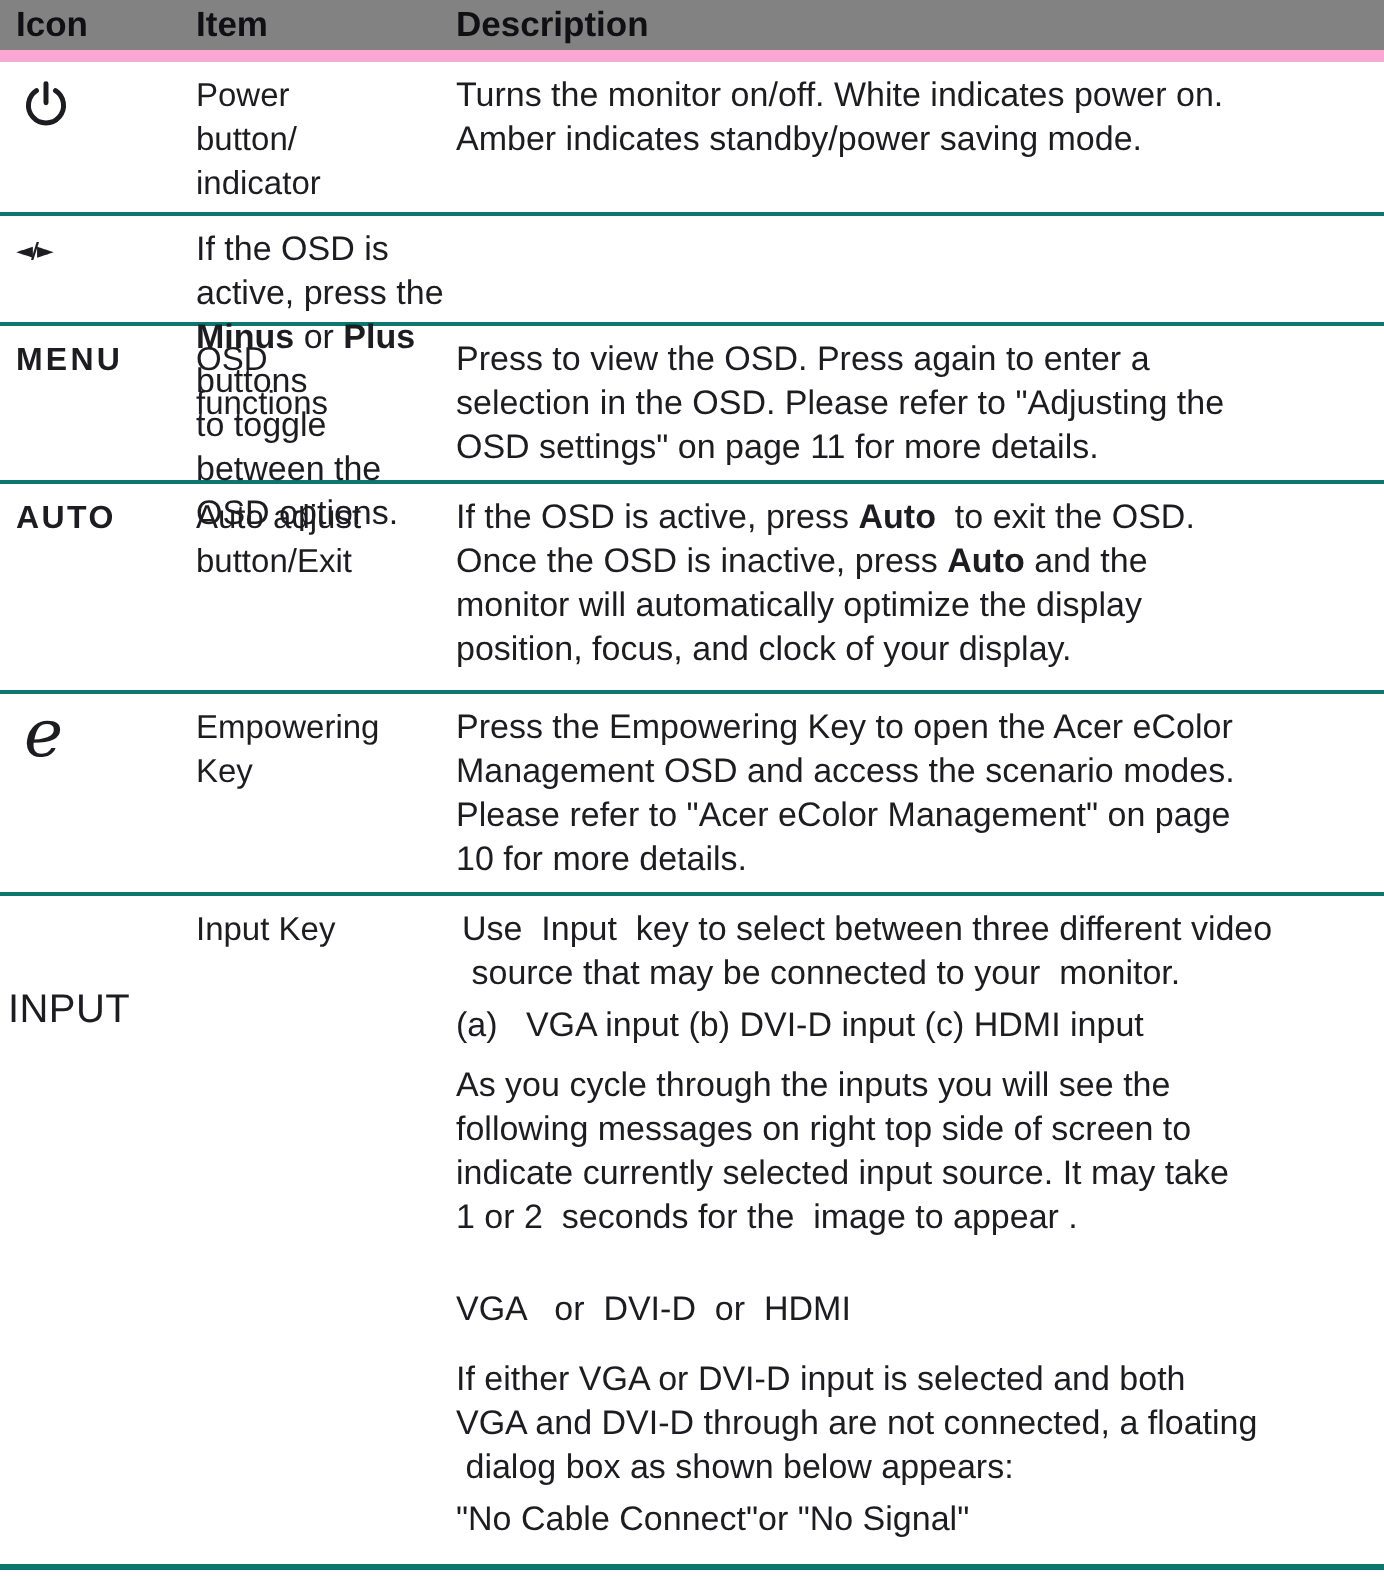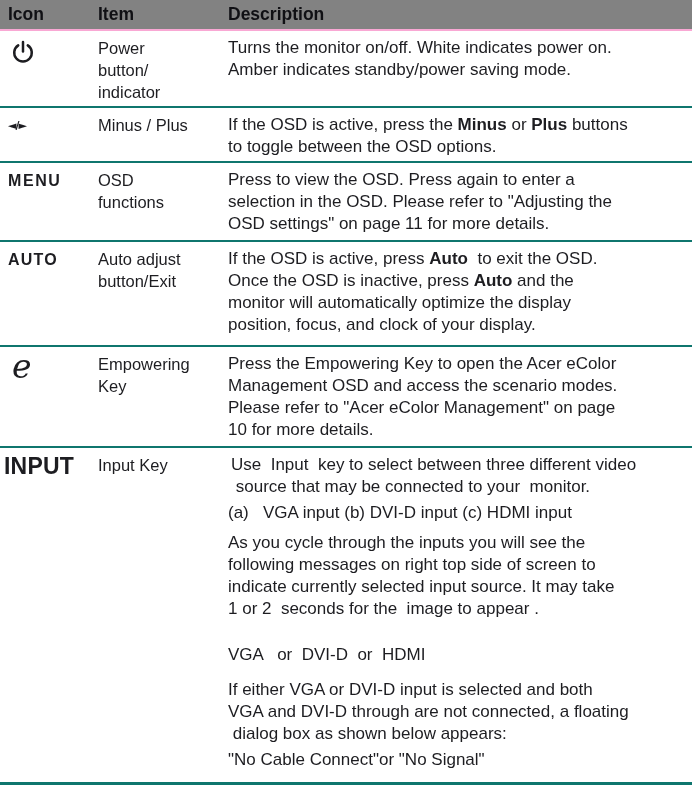--- a/index.html
+++ b/index.html
@@ -13,21 +13,21 @@
   }
   .grid {
     display:grid;
     grid-template-columns:90px 130px 1fr;
     padding:0 6px 0 8px;
     box-sizing:border-box;
   }
   .thead {
     height:31px;
     background:#828282;
-    border-bottom:2px solid #f9a8d4;
+    border-bottom:6px solid #f9a8d4;
     align-items:center;
     font-weight:bold;
     font-size:17.5px;
     color:#101014;
   }
   .trow {
     border-bottom:2px solid #0f766e;
     padding-top:6px;
     box-sizing:border-box;
     align-items:start;
@@ -36,21 +36,21 @@
   .pre { white-space:pre-wrap; }
   .item { font-size:16.5px; line-height:22px; }
   .desc { font-size:17px; line-height:22px; }
   .b { font-weight:bold; }
   .icon-cell { line-height:1; }
   .power-svg { margin-top:2px; margin-left:2px; }
   .icon-arrows { font-family:"DejaVu Sans", sans-serif; font-size:11px; font-weight:bold; padding-top:6px; letter-spacing:-1px; }
   .icon-menu  { font-size:16px; font-weight:600; letter-spacing:1.6px; padding-top:4px; }
   .icon-auto  { font-size:16px; font-weight:600; letter-spacing:1.2px; padding-top:4px; }
   .icon-e     { font-family:"DejaVu Serif", serif; font-style:italic; font-size:33px; line-height:28px; margin-left:4px; }
-  .icon-input { font-size:23px; font-weight:700; letter-spacing:0.2px; line-height:24px; margin-left:-4px; }
+  .icon-input { font-size:20px; font-weight:400; letter-spacing:0.2px; line-height:24px; margin-left:-4px;margin-top:39px; }
   .para { margin:0 0 4px 0; }
   .mb-a{margin-bottom:4px}.mb-b{margin-bottom:8px}.mb-c{margin-bottom:24px}.mb-d{margin-bottom:13px}.mb-e{margin-bottom:4px}.mb-f{margin-bottom:0}
   .indent { padding-left:3px; }
 </style>
 </head>
 <body>
 
 <div class="page">
 
   <div class="grid thead">
@@ -68,21 +68,20 @@
     </div>
     <div class="item pre">Power
 button/
 indicator</div>
     <div class="desc pre">Turns the monitor on/off. White indicates power on.
 Amber indicates standby/power saving mode.</div>
   </div>
 
   <div class="grid trow h2">
     <div class="icon-cell icon-arrows">◄/►</div>
-    <div class="item pre">Minus / Plus</div>
     <div class="desc pre"><span>If the OSD is active, press the </span><span class="b">Minus</span><span> or </span><span class="b">Plus</span><span> buttons
 to toggle between the OSD options.</span></div>
   </div>
 
   <div class="grid trow h3">
     <div class="icon-cell icon-menu">MENU</div>
     <div class="item pre">OSD
 functions</div>
     <div class="desc pre">Press to view the OSD. Press again to enter a
 selection in the OSD. Please refer to "Adjusting the

